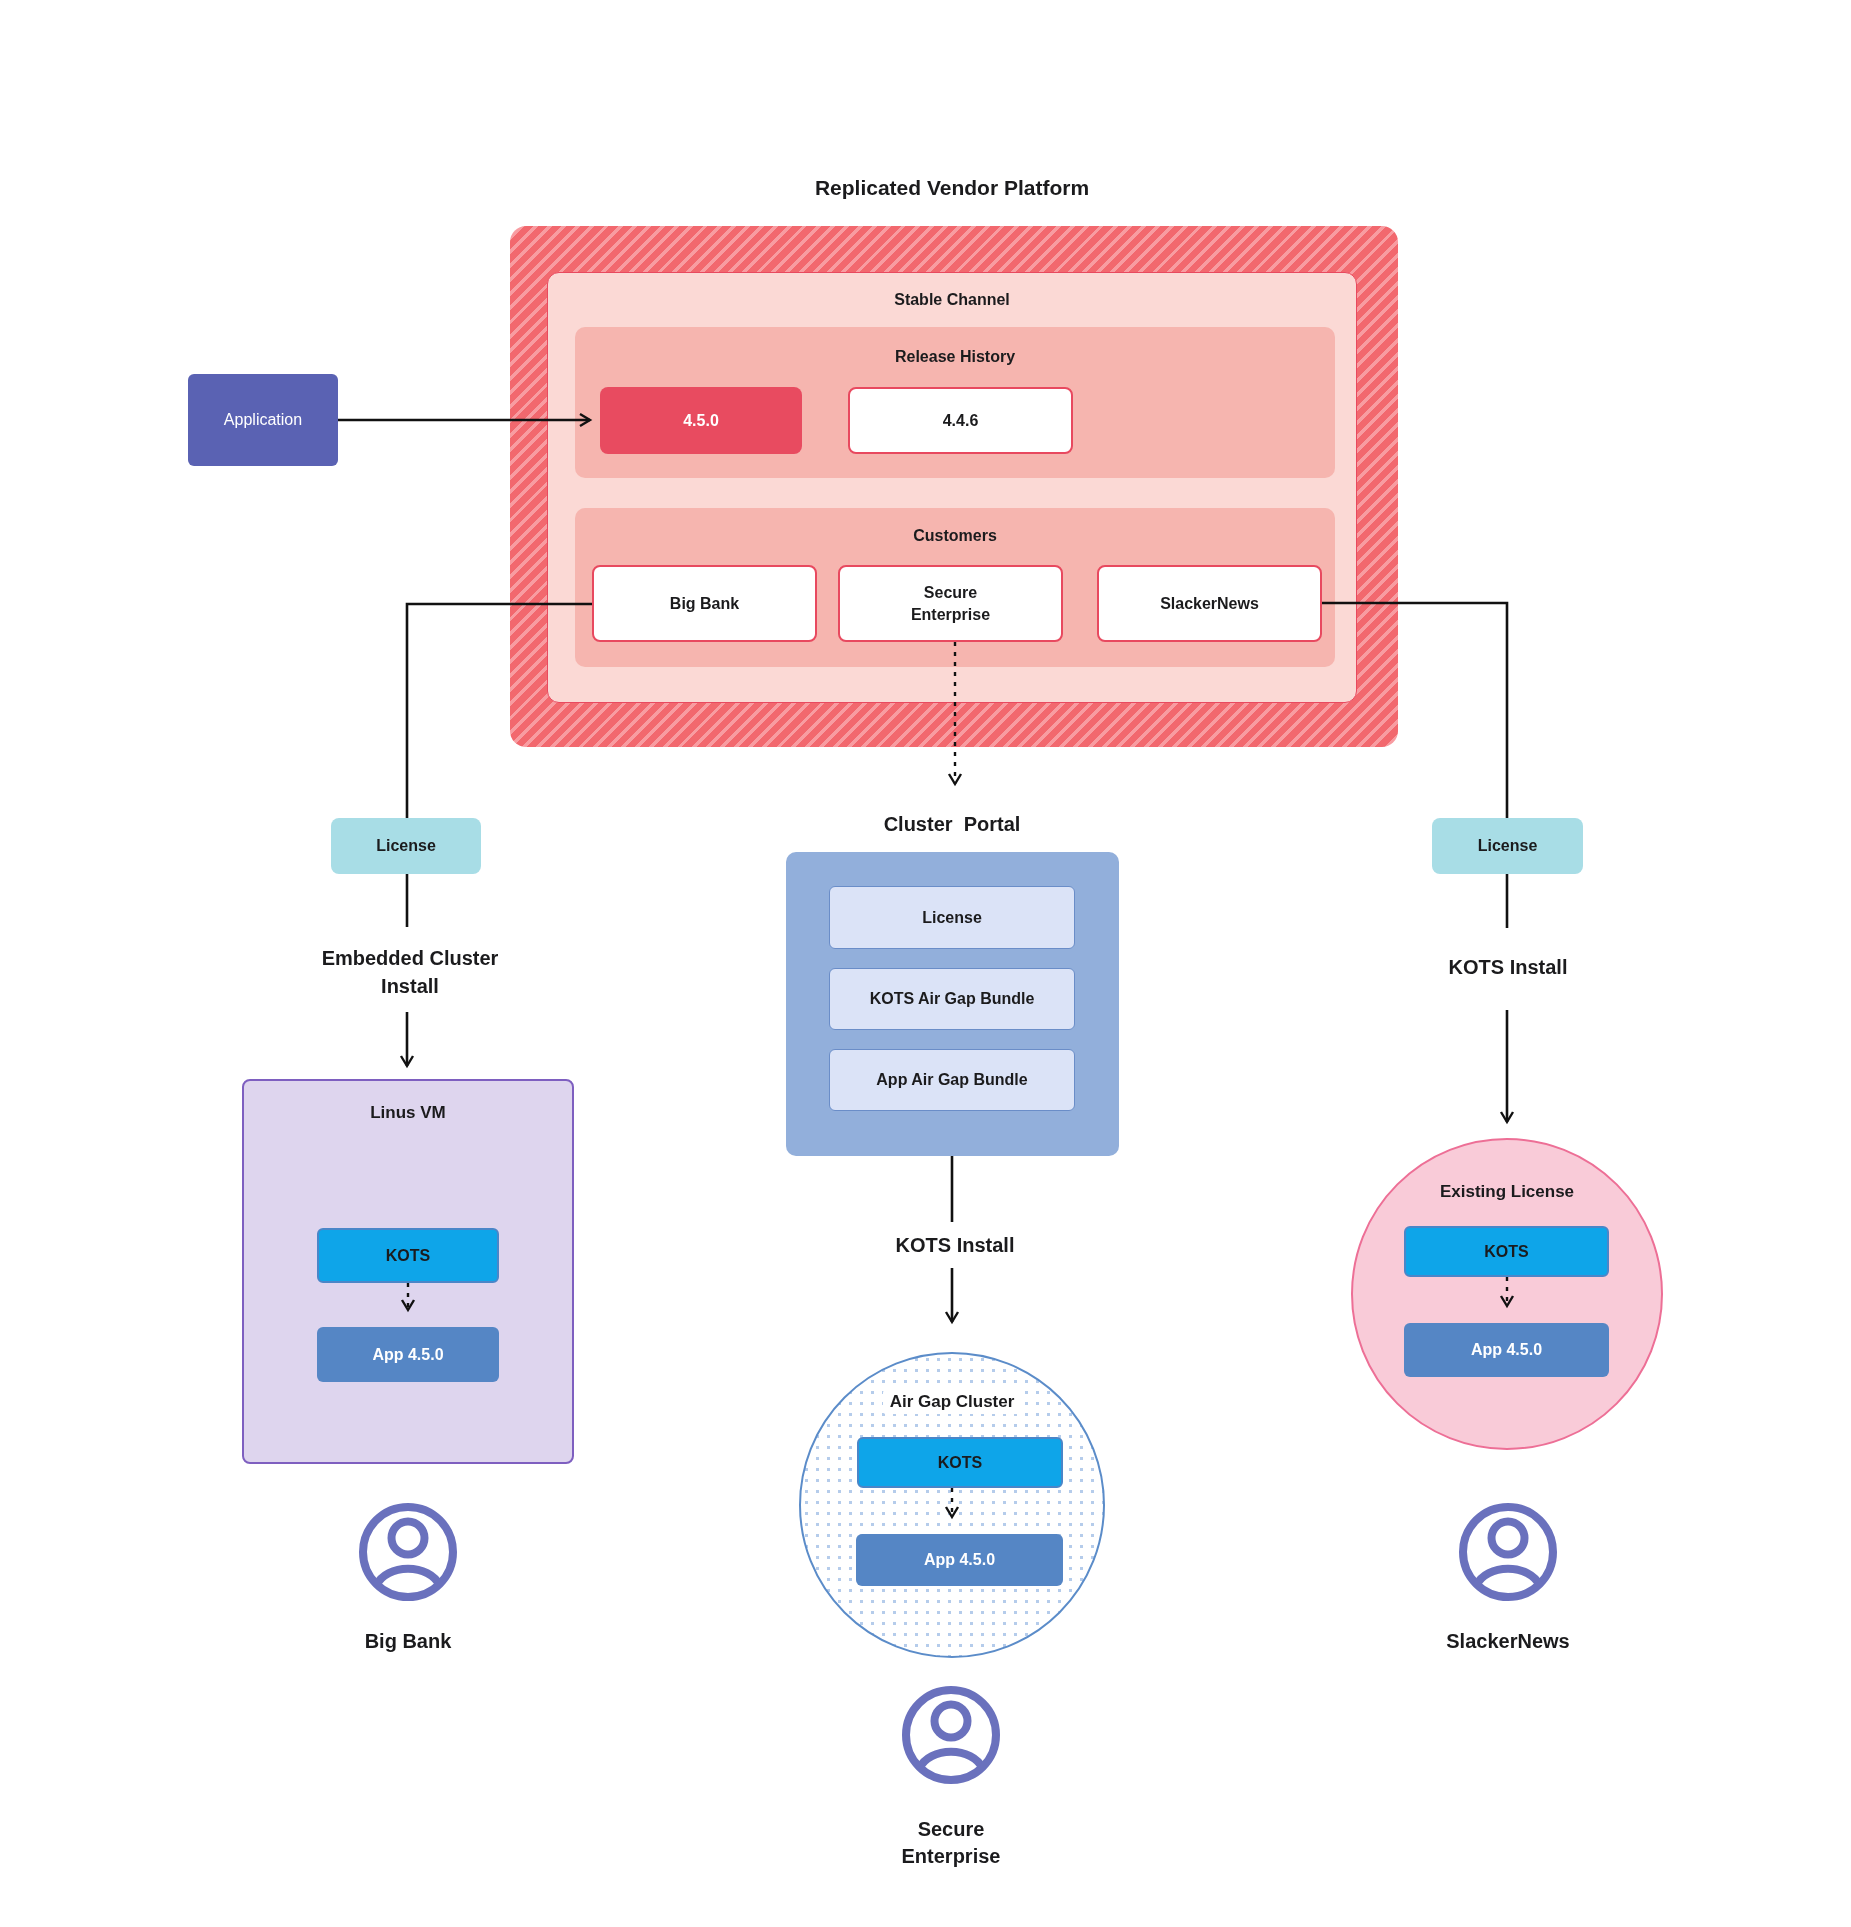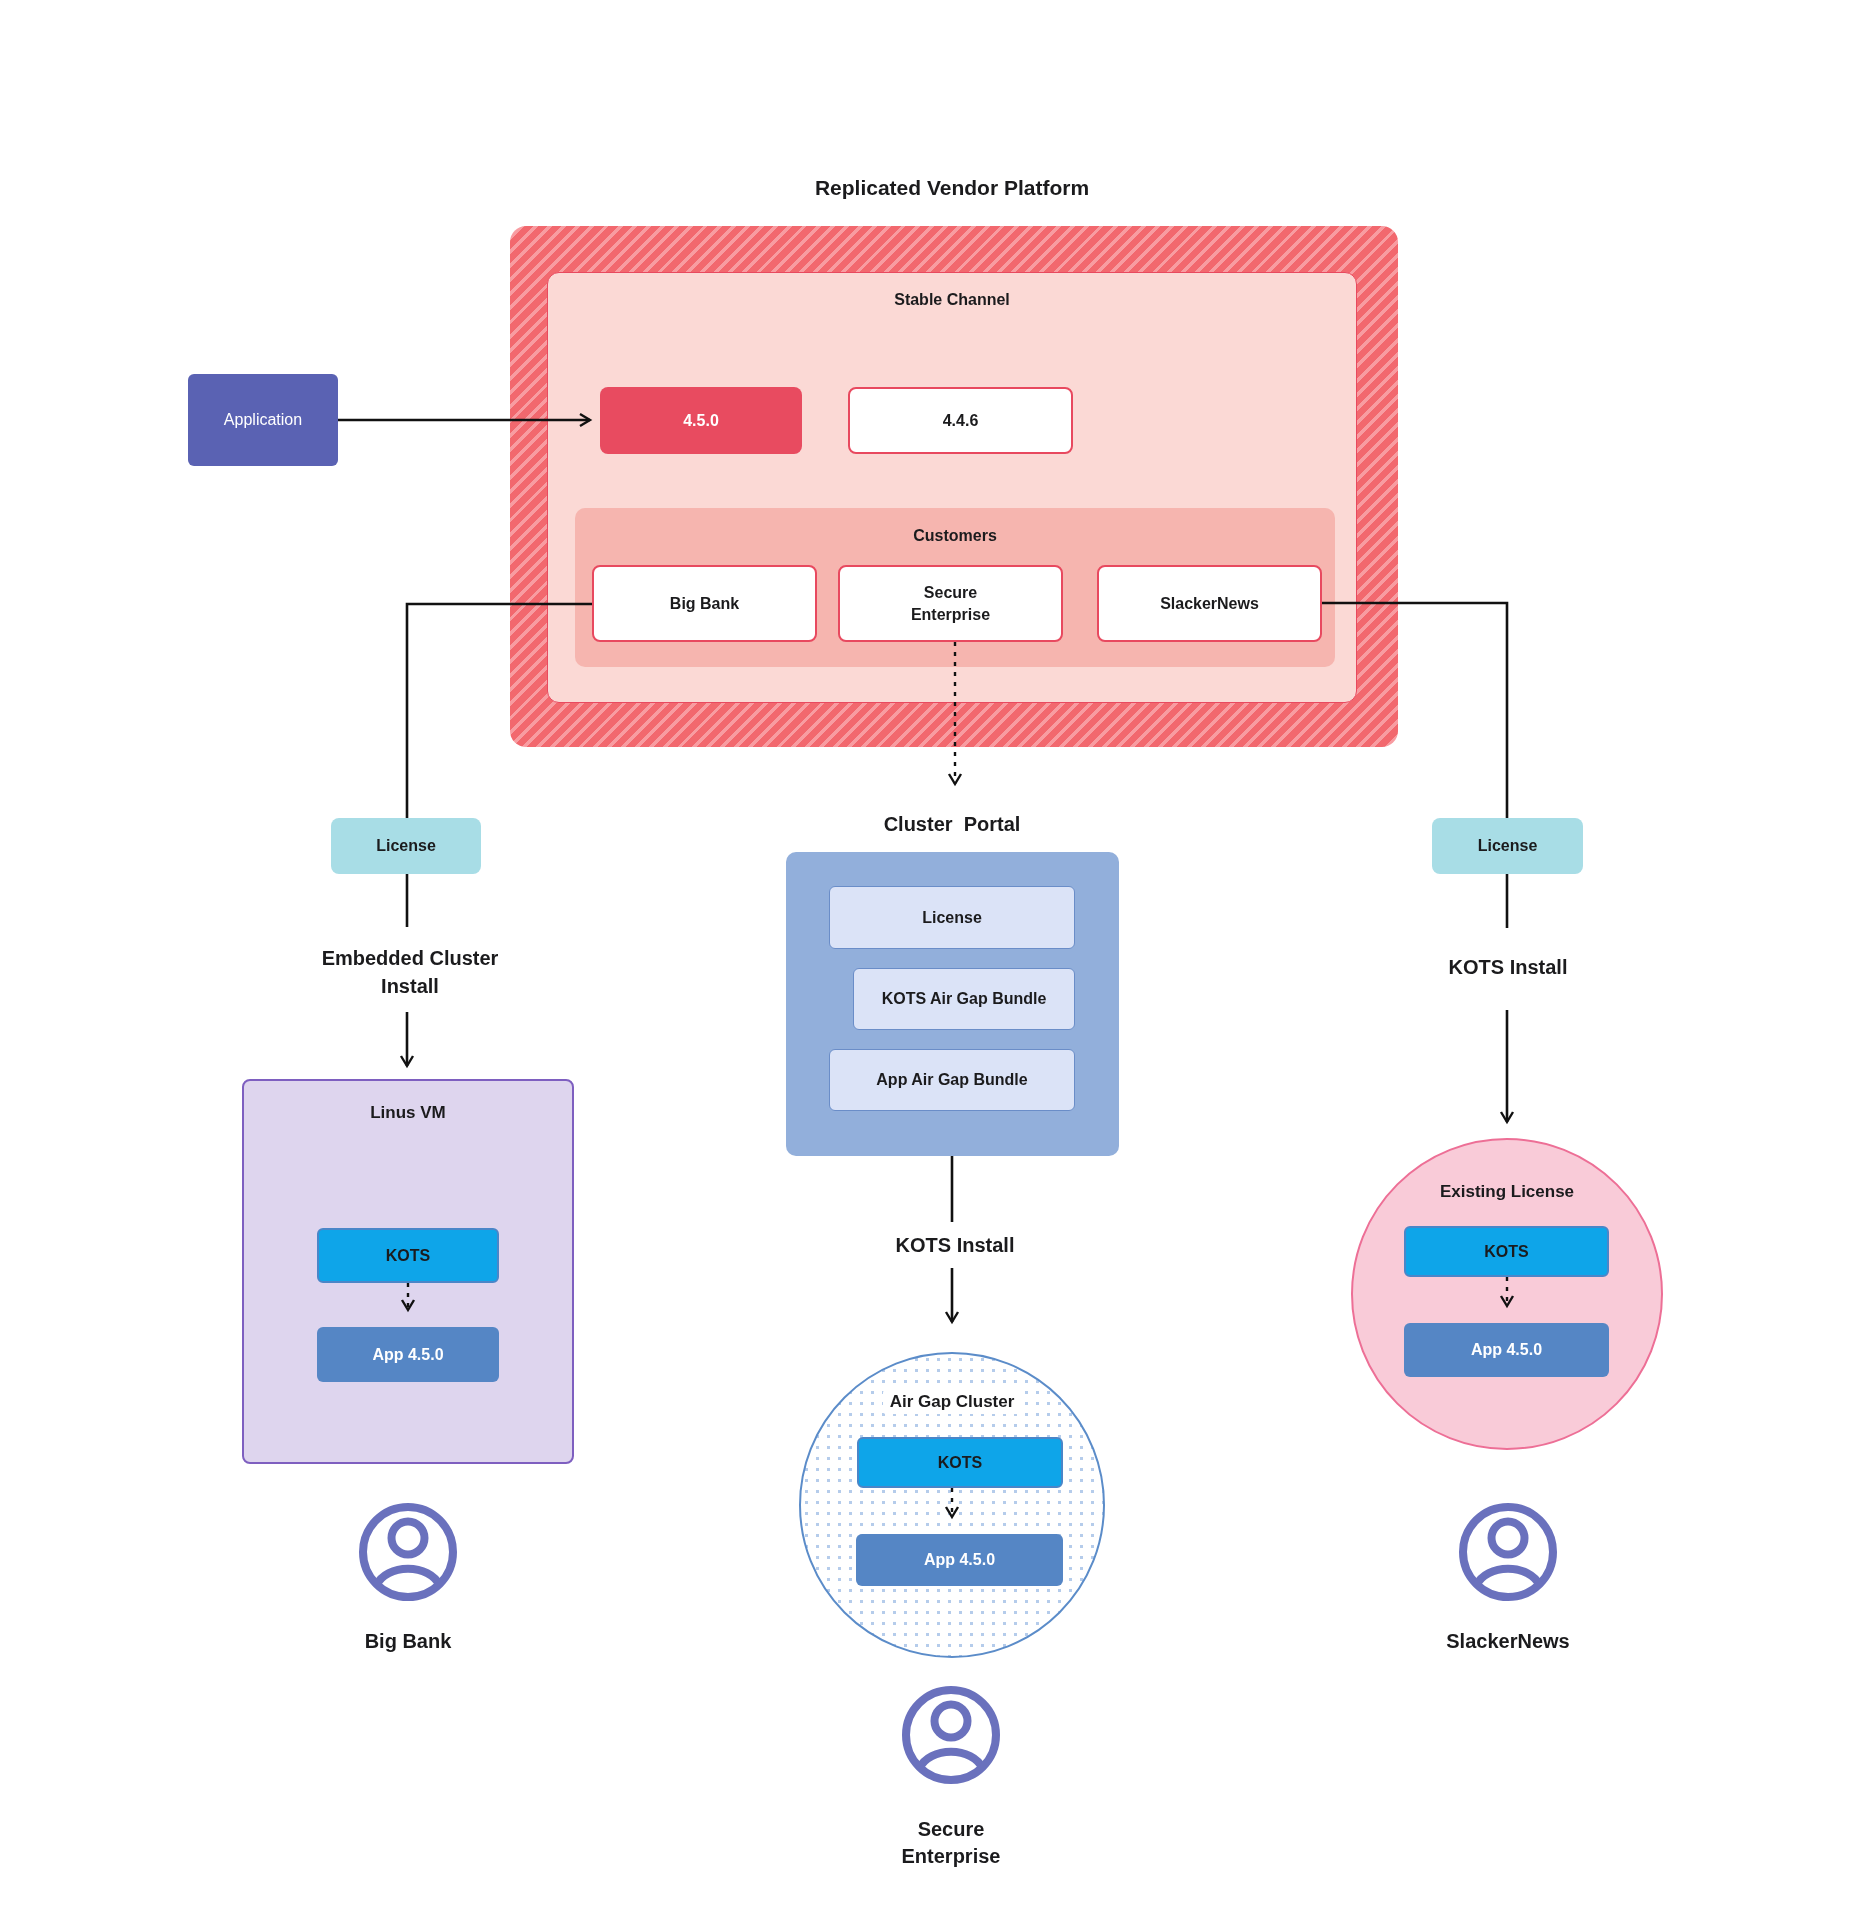--- a/index.html
+++ b/index.html
@@ -64,20 +64,23 @@
 <div class="canvas">
 
   <div class="abs lbl top-lbl t-title" style="left:702px;top:176px;width:500px;">Replicated Vendor Platform</div>
 
   <div class="abs node hatch-red" style="left:510px;top:226px;width:888px;height:521px;"></div>
 
   <div class="abs node stable" style="left:547px;top:272px;width:810px;height:431px;">
     <div class="top-lbl t-sec" style="padding-top:18px;">Stable Channel</div>
   </div>
 
+  <div class="abs node salmon" style="left:575px;top:327px;width:760px;height:151px;">
+    <div class="top-lbl t-sec" style="padding-top:21px;">Release History</div>
+  </div>
   <div class="abs node ctr rel-cur t-box" style="left:600px;top:387px;width:202px;height:67px;">4.5.0</div>
   <div class="abs node ctr rel-old t-box" style="left:848px;top:387px;width:225px;height:67px;">4.4.6</div>
 
   <div class="abs node salmon" style="left:575px;top:508px;width:760px;height:159px;">
     <div class="top-lbl t-sec" style="padding-top:19px;">Customers</div>
   </div>
   <div class="abs node ctr cust-box t-box" style="left:592px;top:565px;width:225px;height:77px;">Big Bank</div>
   <div class="abs node ctr cust-box t-box" style="left:838px;top:565px;width:225px;height:77px;">
     <span class="wrap-narrow" style="line-height:22px;">Secure Enterprise</span>
   </div>
@@ -103,21 +106,21 @@
       <circle cx="51" cy="37" r="16.5"></circle>
       <path d="M19,85 C29,62 73,62 83,85"></path>
     </svg>
   </div>
   <div class="abs lbl top-lbl t-name" style="left:308px;top:1628px;width:200px;">Big Bank</div>
 
   <div class="abs lbl top-lbl t-flow pre" style="left:802px;top:810px;width:300px;">Cluster  Portal</div>
 
   <div class="abs node portal" style="left:786px;top:852px;width:333px;height:304px;"></div>
   <div class="abs node ctr portal-item t-box" style="left:829px;top:886px;width:246px;height:63px;">License</div>
-  <div class="abs node ctr portal-item t-box" style="left:829px;top:968px;width:222px;height:62px;margin-left:24px;">KOTS Air Gap Bundle</div>
+  <div class="abs node ctr portal-item t-box" style="left:829px;top:968px;width:246px;height:62px;">KOTS Air Gap Bundle</div>
   <div class="abs node ctr portal-item t-box" style="left:829px;top:1049px;width:246px;height:62px;">App Air Gap Bundle</div>
 
   <div class="abs lbl top-lbl t-flow" style="left:855px;top:1231px;width:200px;">KOTS Install</div>
 
   <div class="abs node circle dots-blue" style="left:799px;top:1352px;width:306px;height:306px;">
     <div class="top-lbl" style="padding-top:36px;">
       <span class="t-cluster chip" style="background:#fff;">Air Gap Cluster</span>
     </div>
   </div>
   <div class="abs node ctr kots-box t-box" style="left:857px;top:1437px;width:206px;height:51px;">KOTS</div>

